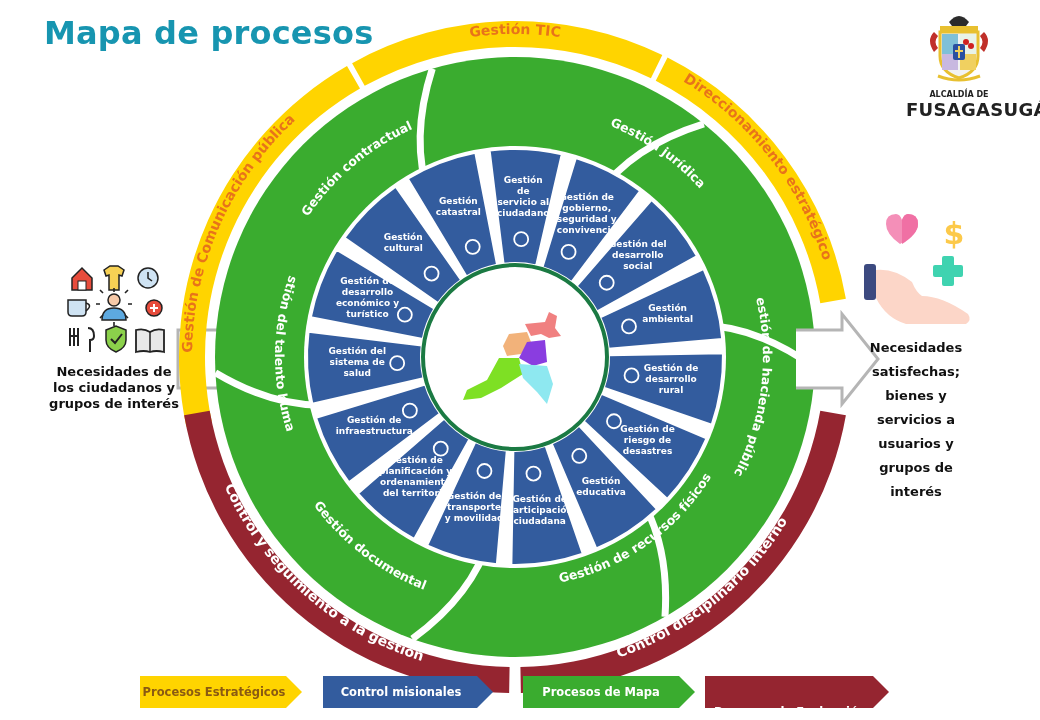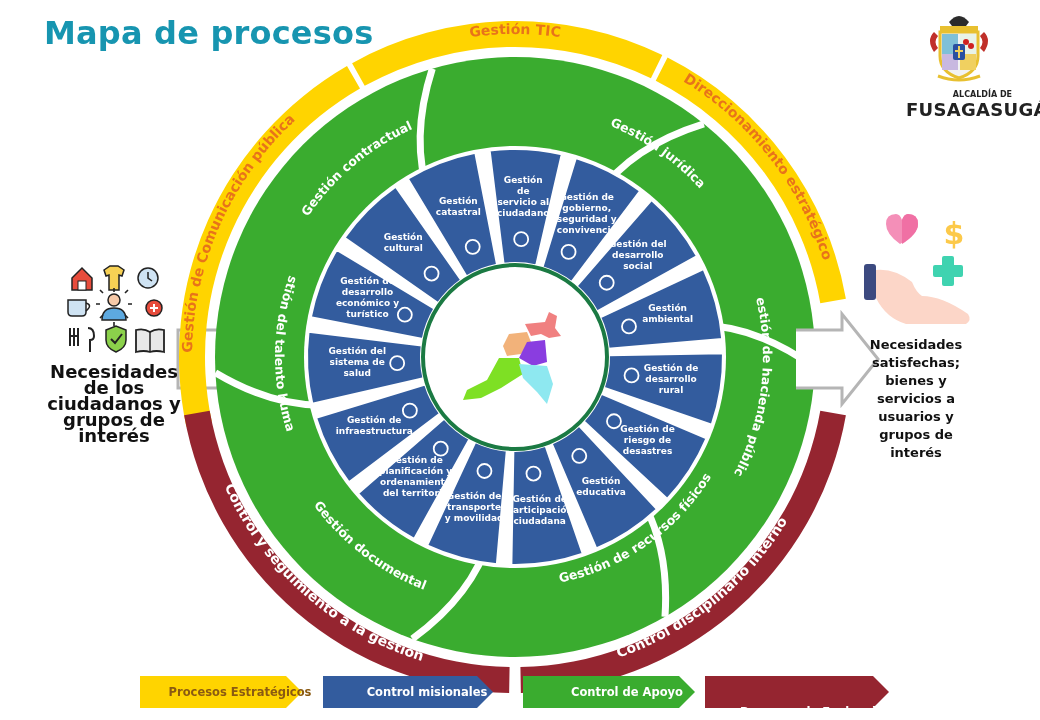--- a/index.html
+++ b/index.html
@@ -1,26 +1,26 @@
 <!DOCTYPE html>
 <html><head>
 <meta charset="utf-8">
 <style>
   html, body { margin:0; padding:0; background:#ffffff; }
   body { width:1040px; height:720px; position:relative; overflow:hidden; font-family:"DejaVu Sans", sans-serif; }
   #title { position:absolute; left:44px; top:14px; font-size:32px; font-weight:bold; color:#1795b0; letter-spacing:0.2px; }
   #logo { position:absolute; left:906px; top:12px; width:106px; text-align:center; }
-  #logo .l1 { font-size:8px; font-weight:bold; color:#222; margin-top:2px;text-align:right; }
+  #logo .l1 { font-size:8px; font-weight:bold; color:#222; margin-top:2px; }
   #logo .l2 { font-size:18px; font-weight:bold; color:#222; letter-spacing:0.3px;text-align:center; }
   #diagram { position:absolute; left:0; top:0; }
-  .inp-text { position:absolute; left:46px; top:364px; width:136px; text-align:center; font-size:18px; font-weight:bold; color:#111; line-height:16px; }
-  .out-text { position:absolute; left:866px; top:336px; width:100px; text-align:center; font-size:13px; font-weight:bold; color:#111; line-height:18px; }
+  .inp-text { position:absolute; left:46px; top:364px; width:136px; text-align:center; font-size:13px; font-weight:bold; color:#111; line-height:16px; }
+  .out-text { position:absolute; left:866px; top:336px; width:100px; text-align:center; font-size:13px; font-weight:bold; color:#111; line-height:24px; }
   .legend { position:absolute; top:676px; height:32px; }
   .legend svg { position:absolute; left:0; top:0; }
-  .legend span { position:absolute; left:0; top:0; height:32px; line-height:32px; font-size:11.5px; font-weight:bold; text-align:center;padding-left:26px; }
+  .legend span { position:absolute; left:0; top:0; height:32px; line-height:32px; font-size:11.5px; font-weight:bold; text-align:center; }
 </style>
 </head>
 <body>
 
 <div id="title">Mapa de procesos</div>
 
 <div id="logo">
   <svg width="70" height="72" viewBox="0 0 70 72">
     <path d="M25 10 Q35 -2 45 10 L42 14 L28 14 Z" fill="#2b2b2b"></path>
     <path d="M10 20 Q2 28 10 40 L14 36 Q9 30 14 24Z" fill="#c0302a"></path>
@@ -184,20 +184,20 @@
 <div class="legend" style="left:323px;width:170px;">
   <svg width="170" height="32">
       <path d="M0 0 H154 L170 16 L154 32 H0Z" fill="#335c9e"></path>
     </svg>
   <span style="width:156px;color:#fff;">Control misionales</span>
 </div>
 <div class="legend" style="left:523px;width:172px;">
   <svg width="172" height="32">
       <path d="M0 0 H156 L172 16 L156 32 H0Z" fill="#3aac2f"></path>
     </svg>
-  <span style="width:156px;color:#fff;">Control de Apoyo</span>
+  <span style="width:156px;color:#fff;">Procesos de Mapa</span>
 </div>
 <div class="legend" style="left:705px;width:184px;">
   <svg width="184" height="32">
       <path d="M0 0 H168 L184 16 L168 32 H0Z" fill="#952530"></path>
     </svg>
   <span style="width:170px;color:#fff;margin-top:20px;">Procesos de Evaluación</span>
 </div>
 
 </body></html>

